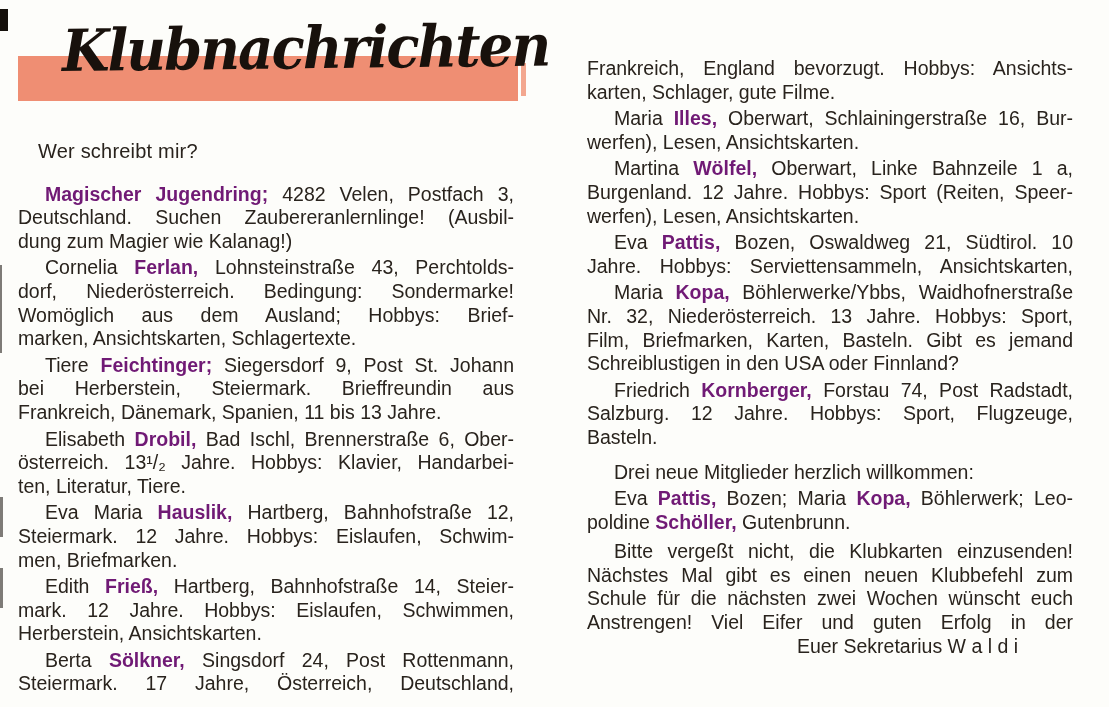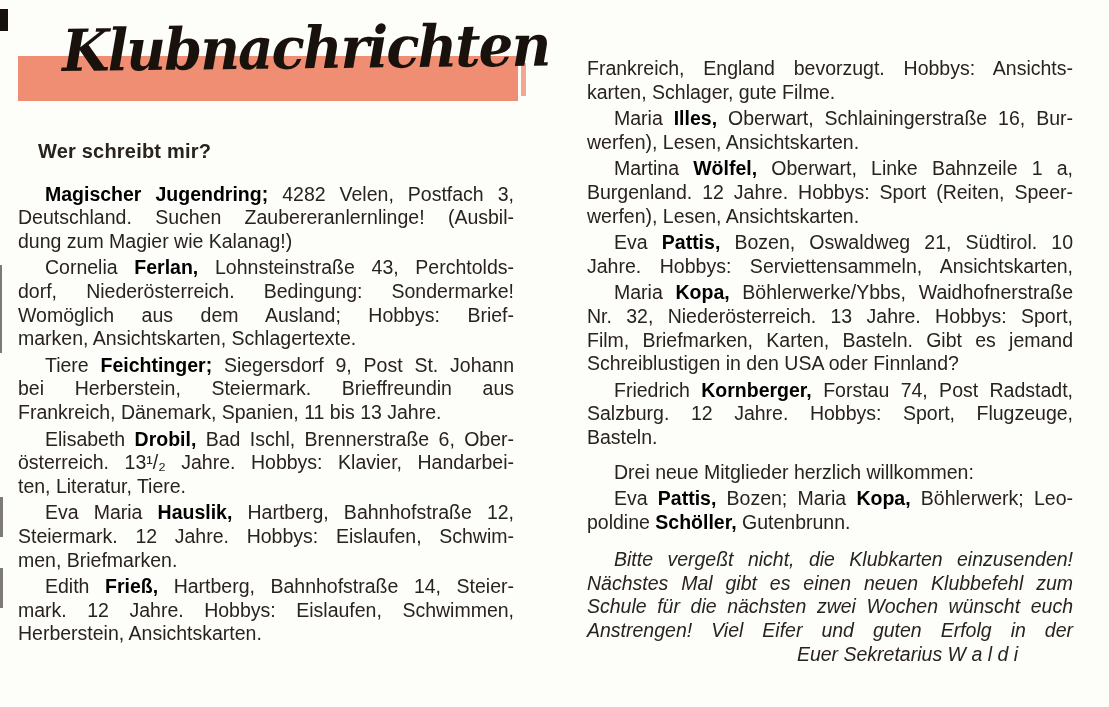--- a/index.html
+++ b/index.html
@@ -16,27 +16,27 @@
   .script-title{
     position:absolute;left:62px;top:22px;
     font-family:"DejaVu Serif","Liberation Serif",serif;
     font-style:italic;font-weight:700;font-size:58px;line-height:1;
     color:#18110c;letter-spacing:-2px;white-space:nowrap;
     transform:scaleX(0.94) rotate(-0.6deg);transform-origin:left center;
   }
   .col{position:absolute;font-size:19.5px;line-height:23.6px;}
   #col-left{left:18px;top:140px;width:496px;}
   #col-right{left:587px;top:57px;width:486px;}
-  .heading{font-weight:700;font-size:20px;padding-left:20px;margin:0 0 19px 0;letter-spacing:0.2px;}
+  .heading{font-weight:400;font-size:20px;padding-left:20px;margin:0 0 19px 0;letter-spacing:0.2px;}
   .para{margin:0;}
   .line{text-align:justify;text-align-last:justify;}
   .line.nj{text-align-last:left;}
   .line.rt{text-align-last:right;}
   .line.ind{padding-left:27px;}
-  .b{font-weight:700;color:#000000;}
+  .b{font-weight:700;color:#701a75;}
   .mark{position:absolute;background:#15100b;}
   .mark.faint{opacity:0.55;}
 </style>
 </head>
 <body>
 
 <div class="page">
 
   <div class="mark" style="left:0;top:9px;width:8px;height:22px;"></div>
   <div class="mark faint" style="left:0;top:265px;width:2px;height:88px;"></div>
@@ -74,20 +74,24 @@
         <div class="para" style="margin-top: 3px;">
           <div class="line ind"><span>Eva Maria </span><span class="b">Hauslik,</span><span> Hartberg, Bahnhofstraße 12,</span></div>
           <div class="line"><span>Steiermark. 12 Jahre. Hobbys: Eislaufen, Schwim-</span></div>
           <div class="line nj"><span>men, Briefmarken.</span></div>
         </div>
         <div class="para" style="margin-top: 3px;">
           <div class="line ind"><span>Edith </span><span class="b">Frieß,</span><span> Hartberg, Bahnhofstraße 14, Steier-</span></div>
           <div class="line"><span>mark. 12 Jahre. Hobbys: Eislaufen, Schwimmen,</span></div>
           <div class="line nj"><span>Herberstein, Ansichtskarten.</span></div>
         </div>
+        <div class="para" style="margin-top: 3px;">
+          <div class="line ind"><span>Berta </span><span class="b">Sölkner,</span><span> Singsdorf 24, Post Rottenmann,</span></div>
+          <div class="line"><span>Steiermark. 17 Jahre, Österreich, Deutschland,</span></div>
+        </div>
       </div>
   </div>
 
   <div class="col" id="col-right">
     <div>
         <div class="para">
           <div class="line"><span>Frankreich, England bevorzugt. Hobbys: Ansichts-</span></div>
           <div class="line nj"><span>karten, Schlager, gute Filme.</span></div>
         </div>
         <div class="para" style="margin-top: 3px;">
@@ -114,21 +118,21 @@
           <div class="line"><span>Salzburg. 12 Jahre. Hobbys: Sport, Flugzeuge,</span></div>
           <div class="line nj"><span>Basteln.</span></div>
         </div>
         <div class="para" style="margin-top: 11px;">
           <div class="line nj ind"><span>Drei neue Mitglieder herzlich willkommen:</span></div>
         </div>
         <div class="para" style="margin-top: 3px;">
           <div class="line ind"><span>Eva </span><span class="b">Pattis,</span><span> Bozen; Maria </span><span class="b">Kopa,</span><span> Böhlerwerk; Leo-</span></div>
           <div class="line nj"><span>poldine </span><span class="b">Schöller,</span><span> Gutenbrunn.</span></div>
         </div>
-        <div class="para" style="margin-top: 14px; font-style: italic;">
+        <div class="para" style="margin-top: 6px;">
           <div class="line ind"><span>Bitte vergeßt nicht, die Klubkarten einzusenden!</span></div>
           <div class="line"><span>Nächstes Mal gibt es einen neuen Klubbefehl zum</span></div>
           <div class="line"><span>Schule für die nächsten zwei Wochen wünscht euch</span></div>
           <div class="line"><span>Anstrengen! Viel Eifer und guten Erfolg in der</span></div>
           <div class="line rt" style="padding-right: 55px;"><span>Euer Sekretarius W a l d i</span></div>
         </div>
       </div>
   </div>
 
 </div>

